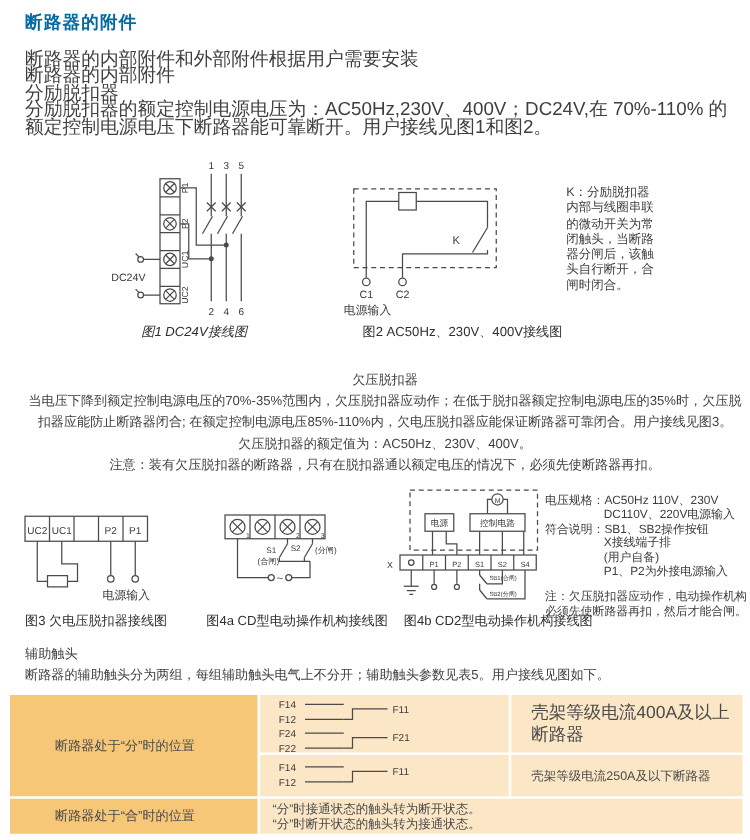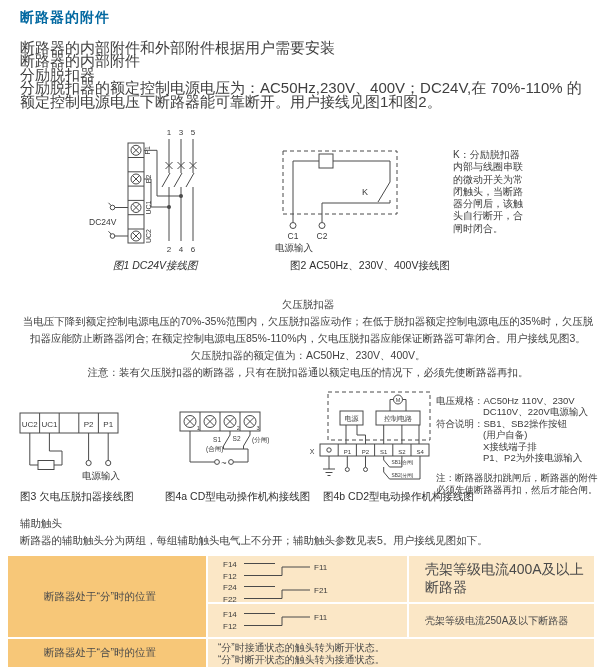--- a/index.html
+++ b/index.html
@@ -269,24 +269,24 @@
     <text x="120.1" y="65.5" text-anchor="middle" font-size="6">S4</text>
     <text x="91.5" y="76" font-size="4.8">SB1(合闸)</text>
     <text x="91.5" y="89" font-size="4.8">SB2(分闸)</text>
   </svg>
   <div class="abs caption" style="left:323px;top:490px;">图4b CD2型电动操作机构接线图</div>
 
   <div class="abs notes">
     <div>电压规格：AC50Hz 110V、230V</div>
     <div class="ind">DC110V、220V电源输入</div>
     <div>符合说明：SB1、SB2操作按钮</div>
+    <div class="ind">X接线端子排</div>
     <div class="ind">(用户自备)</div>
-    <div class="ind">X接线端子排</div>
     <div class="ind">P1、P2为外接电源输入</div>
-    <div class="gap">注：断路器脱扣跳闸后，断路器的附件</div>
+    <div class="gap">注：欠压脱扣器应动作，电动操作机构</div>
     <div>必须先使断路器再扣，然后才能合闸。</div>
   </div>
 
   <div class="abs auxblk">
     <div>辅助触头</div>
     <div>断路器的辅助触头分为两组，每组辅助触头电气上不分开；辅助触头参数见表5。用户接线见图如下。</div>
   </div>
 
   <div class="aux-table">
     <div class="cell cell-dark cell-a">断路器处于“分”时的位置</div>

